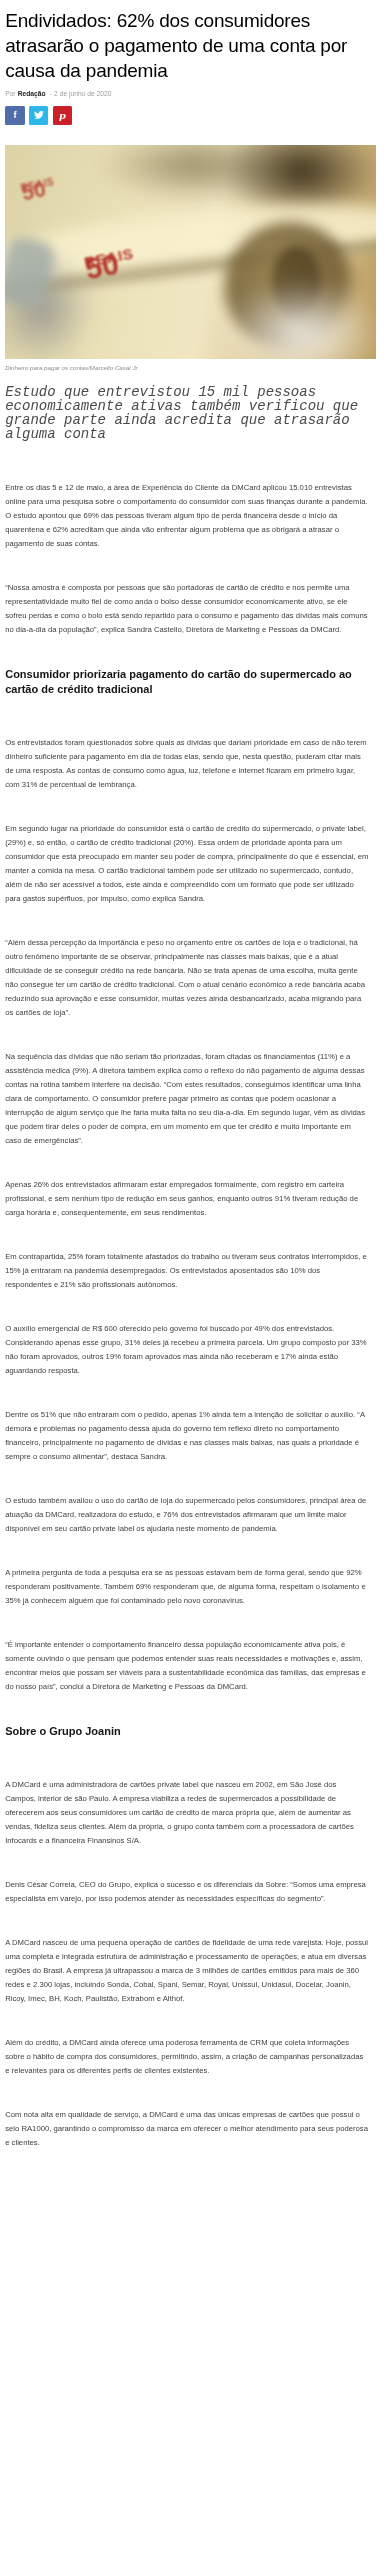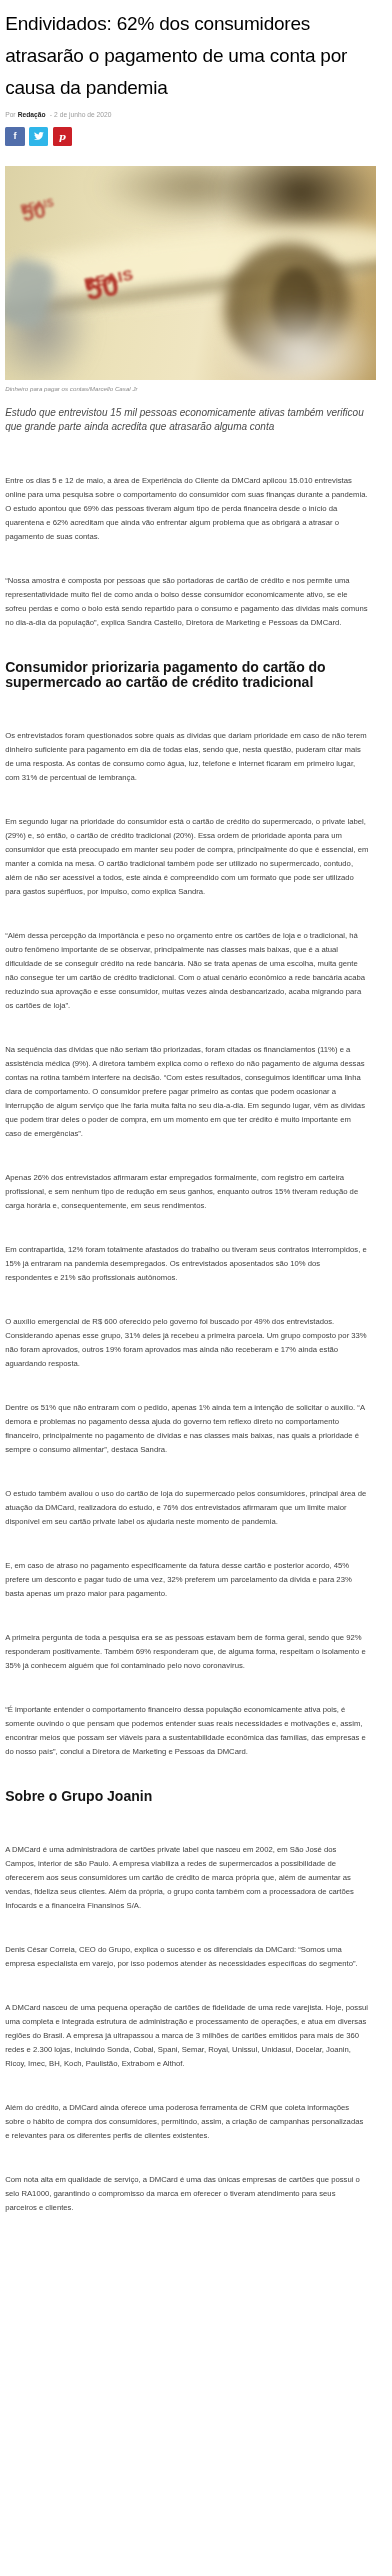--- a/index.html
+++ b/index.html
@@ -1,20 +1,20 @@
 <!DOCTYPE html>
 <html lang="pt-BR" style="font-size:8.2px"><head>
 <meta charset="utf-8">
 <style>
   html,body{margin:0;padding:0;background:#ffffff;}
   body{width:392px;font-family:"Liberation Sans","DejaVu Sans",sans-serif;-webkit-font-smoothing:antialiased;}
   .content{padding:8.2px 15.5px 20.6px 5.2px;}
 
   .post-title{
-    font-size:19px;line-height:32px;font-weight:400;color:#000000;
+    font-size:19px;line-height:25px;font-weight:400;color:#000000;
     margin:0 0 7.2px 0;letter-spacing:-0.2px;max-width:361px;
   }
 
   .byline{font-size:6.7px;color:#9b9b9b;margin:0 0 1px 0;}
   .byline .author{color:#222222;font-weight:700;text-decoration:none;margin:0 2.1px;}
   .byline .sep{margin:0 2.1px;color:#9b9b9b;}
   .byline .date{color:#9b9b9b;}
 
   .share-row{margin:8.2px 0 20.6px 0;display:flex;gap:4.1px;}
   .share-btn{
@@ -53,29 +53,29 @@
   .note-label .unit{display:block;letter-spacing:0.5px;}
   .nl-small{left:4%;top:18%;transform:rotate(-12deg);font-size:21.6px;opacity:0.8;}
   .nl-small .unit{font-size:10.3px;}
   .nl-big{left:21%;top:52%;transform:rotate(-11deg);font-size:30px;}
   .nl-big .unit{font-size:15.5px;}
   .nl-bottom{left:46%;bottom:-9.3px;transform:rotate(-9deg);font-size:28px;opacity:0.75;filter:blur(1.5px);}
 
   .caption{font-size:6.2px;line-height:8.2px;color:#8c8c8c;font-style:italic;margin:4.6px 0 0 0;}
 
   .standfirst{
-    font-size:10px;line-height:14px;font-style:italic;color:#4a4a4a;
-    margin:13.4px 0 40px 0;max-width:363px;
+    font-size:14px;line-height:14px;font-style:italic;color:#4a4a4a;
+    margin:13.4px 0 40px 0;max-width:363px;font-family:Liberation Mono, monospace;
   }
 
   .article-body p{
     font-size:7.7px;line-height:14px;color:#404040;margin:0 8px 30px 0;max-width:365px;
   }
   .article-body h2{
-    font-size:14px;line-height:15px;font-weight:700;color:#151515;margin:0 0 39px 0;max-width:365px;
+    font-size:11px;line-height:15px;font-weight:700;color:#151515;margin:0 0 39px 0;max-width:365px;
   }
 </style>
 </head>
 <body>
 
 <div class="content">
 
   <h1 class="post-title">Endividados: 62% dos consumidores atrasarão o pagamento de uma conta por causa da pandemia</h1>
 
   <div class="byline">
@@ -127,30 +127,29 @@
   <p class="standfirst">Estudo que entrevistou 15 mil pessoas economicamente ativas também verificou que grande parte ainda acredita que atrasarão alguma conta</p>
 
   <div class="article-body">
       <p>Entre os dias 5 e 12 de maio, a área de Experiência do Cliente da DMCard aplicou 15.010 entrevistas online para uma pesquisa sobre o comportamento do consumidor com suas finanças durante a pandemia. O estudo apontou que 69% das pessoas tiveram algum tipo de perda financeira desde o início da quarentena e 62% acreditam que ainda vão enfrentar algum problema que as obrigará a atrasar o pagamento de suas contas.</p>
       <p>“Nossa amostra é composta por pessoas que são portadoras de cartão de crédito e nos permite uma representatividade muito fiel de como anda o bolso desse consumidor economicamente ativo, se ele sofreu perdas e como o bolo está sendo repartido para o consumo e pagamento das dívidas mais comuns no dia-a-dia da população”, explica Sandra Castello, Diretora de Marketing e Pessoas da DMCard.</p>
       <h2>Consumidor priorizaria pagamento do cartão do supermercado ao cartão de crédito tradicional</h2>
       <p>Os entrevistados foram questionados sobre quais as dívidas que dariam prioridade em caso de não terem dinheiro suficiente para pagamento em dia de todas elas, sendo que, nesta questão, puderam citar mais de uma resposta. As contas de consumo como água, luz, telefone e internet ficaram em primeiro lugar, com 31% de percentual de lembrança.</p>
       <p>Em segundo lugar na prioridade do consumidor está o cartão de crédito do supermercado, o private label, (29%) e, só então, o cartão de crédito tradicional (20%). Essa ordem de prioridade aponta para um consumidor que está preocupado em manter seu poder de compra, principalmente do que é essencial, em manter a comida na mesa. O cartão tradicional também pode ser utilizado no supermercado, contudo, além de não ser acessível a todos, este ainda é compreendido com um formato que pode ser utilizado para gastos supérfluos, por impulso, como explica Sandra.</p>
       <p>“Além dessa percepção da importância e peso no orçamento entre os cartões de loja e o tradicional, há outro fenômeno importante de se observar, principalmente nas classes mais baixas, que é a atual dificuldade de se conseguir crédito na rede bancária. Não se trata apenas de uma escolha, muita gente não consegue ter um cartão de crédito tradicional. Com o atual cenário econômico a rede bancária acaba reduzindo sua aprovação e esse consumidor, muitas vezes ainda desbancarizado, acaba migrando para os cartões de loja”.</p>
       <p>Na sequência das dívidas que não seriam tão priorizadas, foram citadas os financiamentos (11%) e a assistência médica (9%). A diretora também explica como o reflexo do não pagamento de alguma dessas contas na rotina também interfere na decisão. “Com estes resultados, conseguimos identificar uma linha clara de comportamento. O consumidor prefere pagar primeiro as contas que podem ocasionar a interrupção de algum serviço que lhe faria muita falta no seu dia-a-dia. Em segundo lugar, vêm as dívidas que podem tirar deles o poder de compra, em um momento em que ter crédito é muito importante em caso de emergências”.</p>
-      <p>Apenas 26% dos entrevistados afirmaram estar empregados formalmente, com registro em carteira profissional, e sem nenhum tipo de redução em seus ganhos, enquanto outros 15% tiveram redução de carga horária e, consequentemente, em seus rendimentos.</p>
-      <p>Em contrapartida, 12% foram totalmente afastados do trabalho ou tiveram seus contratos interrompidos, e 15% já entraram na pandemia desempregados. Os entrevistados aposentados são 10% dos respondentes e 21% são profissionais autônomos.</p>
+      <p>Apenas 26% dos entrevistados afirmaram estar empregados formalmente, com registro em carteira profissional, e sem nenhum tipo de redução em seus ganhos, enquanto outros 91% tiveram redução de carga horária e, consequentemente, em seus rendimentos.</p>
+      <p>Em contrapartida, 25% foram totalmente afastados do trabalho ou tiveram seus contratos interrompidos, e 15% já entraram na pandemia desempregados. Os entrevistados aposentados são 10% dos respondentes e 21% são profissionais autônomos.</p>
       <p>O auxílio emergencial de R$ 600 oferecido pelo governo foi buscado por 49% dos entrevistados. Considerando apenas esse grupo, 31% deles já recebeu a primeira parcela. Um grupo composto por 33% não foram aprovados, outros 19% foram aprovados mas ainda não receberam e 17% ainda estão aguardando resposta.</p>
       <p>Dentre os 51% que não entraram com o pedido, apenas 1% ainda tem a intenção de solicitar o auxílio. “A demora e problemas no pagamento dessa ajuda do governo tem reflexo direto no comportamento financeiro, principalmente no pagamento de dívidas e nas classes mais baixas, nas quais a prioridade é sempre o consumo alimentar”, destaca Sandra.</p>
       <p>O estudo também avaliou o uso do cartão de loja do supermercado pelos consumidores, principal área de atuação da DMCard, realizadora do estudo, e 76% dos entrevistados afirmaram que um limite maior disponível em seu cartão private label os ajudaria neste momento de pandemia.</p>
-      <p>E, em caso de atraso no pagamento especificamente da fatura desse cartão e posterior acordo, 45% prefere um desconto e pagar tudo de uma vez, 32% preferem um parcelamento da dívida e para 23% basta apenas um prazo maior para pagamento.</p>
       <p>A primeira pergunta de toda a pesquisa era se as pessoas estavam bem de forma geral, sendo que 92% responderam positivamente. Também 69% responderam que, de alguma forma, respeitam o isolamento e 35% já conhecem alguém que foi contaminado pelo novo coronavírus.</p>
       <p>“É importante entender o comportamento financeiro dessa população economicamente ativa pois, é somente ouvindo o que pensam que podemos entender suas reais necessidades e motivações e, assim, encontrar meios que possam ser viáveis para a sustentabilidade econômica das famílias, das empresas e do nosso país”, conclui a Diretora de Marketing e Pessoas da DMCard.</p>
       <h2>Sobre o Grupo Joanin</h2>
       <p>A DMCard é uma administradora de cartões private label que nasceu em 2002, em São José dos Campos, interior de são Paulo. A empresa viabiliza a redes de supermercados a possibilidade de oferecerem aos seus consumidores um cartão de crédito de marca própria que, além de aumentar as vendas, fideliza seus clientes. Além da própria, o grupo conta também com a processadora de cartões Infocards e a financeira Finansinos S/A.</p>
-      <p>Denis César Correia, CEO do Grupo, explica o sucesso e os diferenciais da DMCard: “Somos uma empresa especialista em varejo, por isso podemos atender às necessidades específicas do segmento”.</p>
+      <p>Denis César Correia, CEO do Grupo, explica o sucesso e os diferenciais da Sobre: “Somos uma empresa especialista em varejo, por isso podemos atender às necessidades específicas do segmento”.</p>
       <p>A DMCard nasceu de uma pequena operação de cartões de fidelidade de uma rede varejista. Hoje, possui uma completa e integrada estrutura de administração e processamento de operações, e atua em diversas regiões do Brasil. A empresa já ultrapassou a marca de 3 milhões de cartões emitidos para mais de 360 redes e 2.300 lojas, incluindo Sonda, Cobal, Spani, Semar, Royal, Unissul, Unidasul, Docelar, Joanin, Ricoy, Imec, BH, Koch, Paulistão, Extrabom e Althof.</p>
       <p>Além do crédito, a DMCard ainda oferece uma poderosa ferramenta de CRM que coleta informações sobre o hábito de compra dos consumidores, permitindo, assim, a criação de campanhas personalizadas e relevantes para os diferentes perfis de clientes existentes.</p>
-      <p>Com nota alta em qualidade de serviço, a DMCard é uma das únicas empresas de cartões que possui o selo RA1000, garantindo o compromisso da marca em oferecer o tiveram atendimento para seus parceiros e clientes.</p>
+      <p>Com nota alta em qualidade de serviço, a DMCard é uma das únicas empresas de cartões que possui o selo RA1000, garantindo o compromisso da marca em oferecer o melhor atendimento para seus poderosa e clientes.</p>
     </div>
 
 </div>
 
 
 </body></html>

